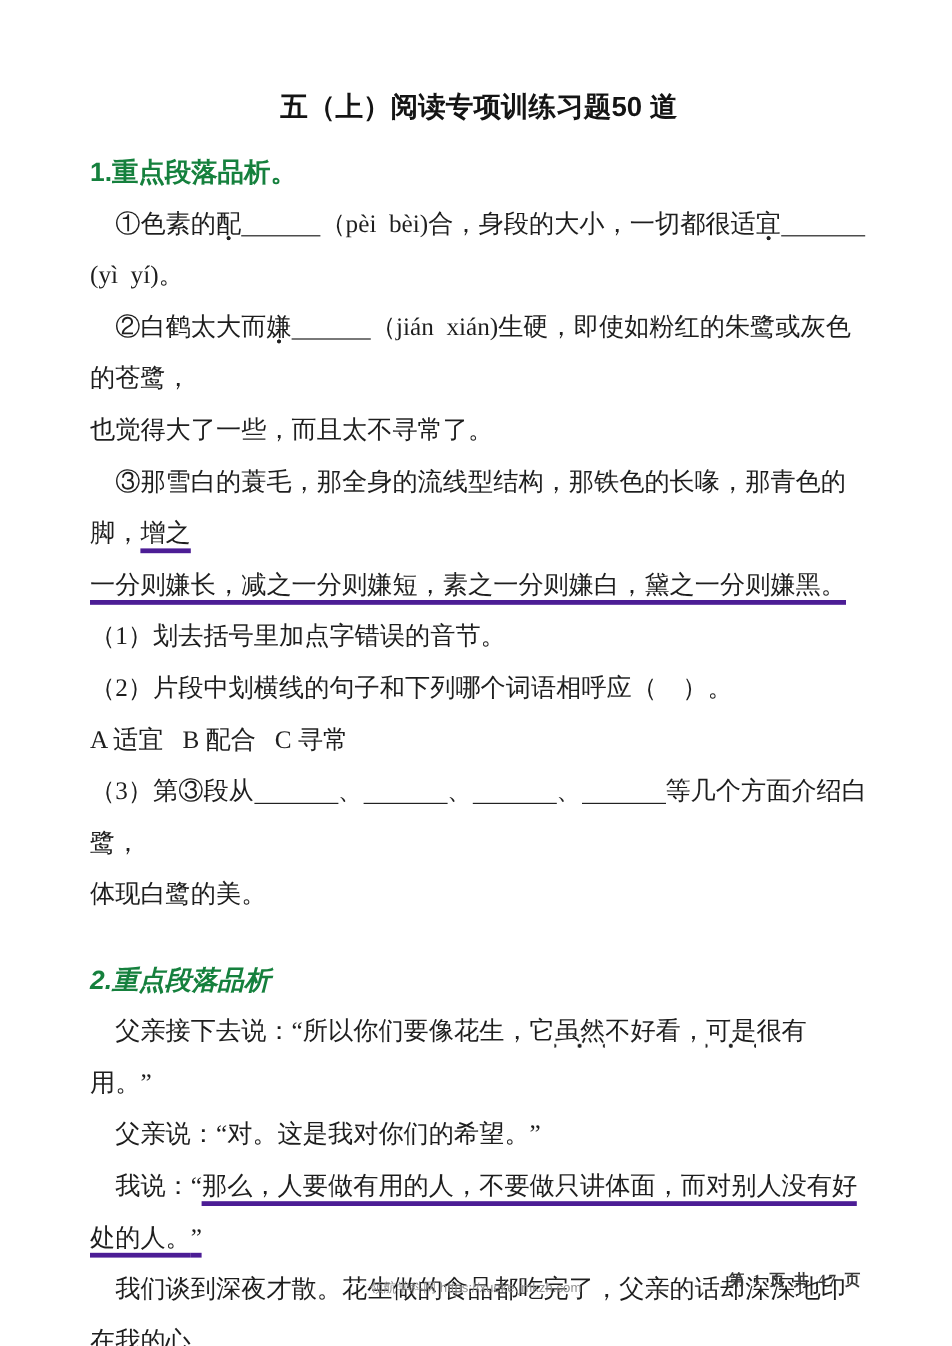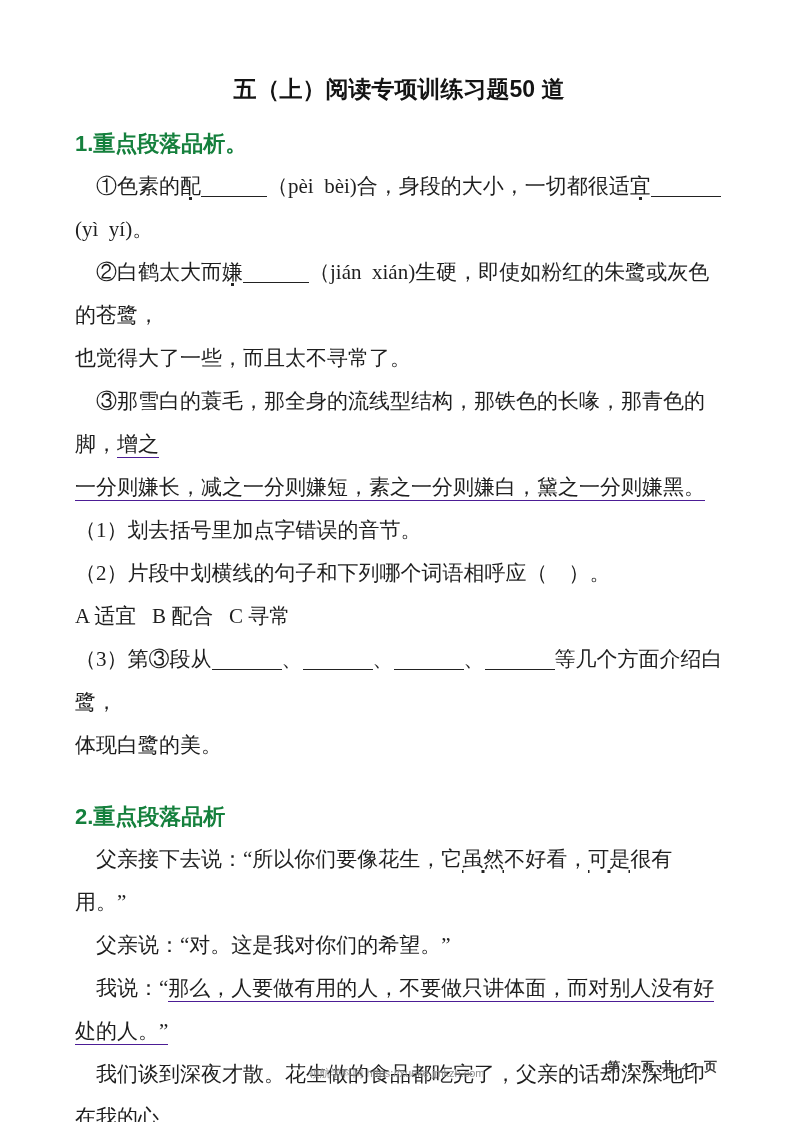--- a/index.html
+++ b/index.html
@@ -29,32 +29,32 @@
     font-size:22px;font-weight:bold;
     line-height:43px;
     color:#15803d;
   }
   .line{
     font-size:21px;
     line-height:43px;
     white-space:pre-wrap;
   }
   .indent{text-indent:21px;}
-  .gap-before{margin-top:28px;}
+  .gap-before{margin-top:28px;font-style:italic;}
   
   .em-dot{
     background-image:radial-gradient(circle,#222 1.4px,transparent 2px);
     background-size:1em 5px;
     background-repeat:repeat-x;
     background-position:center bottom;
     padding-bottom:3px;
   }
   
   .ul{
-    border-bottom:1px solid #4c1d95;
+    border-bottom:4px solid #4c1d95;
     padding-bottom:1px;
   }
   
   .blank{
     display:inline-block;
     width:66px;height:2px;
     border-bottom:1.6px solid #222;
     vertical-align:-4px;
   }
   .blank.w70{width:70px;}

